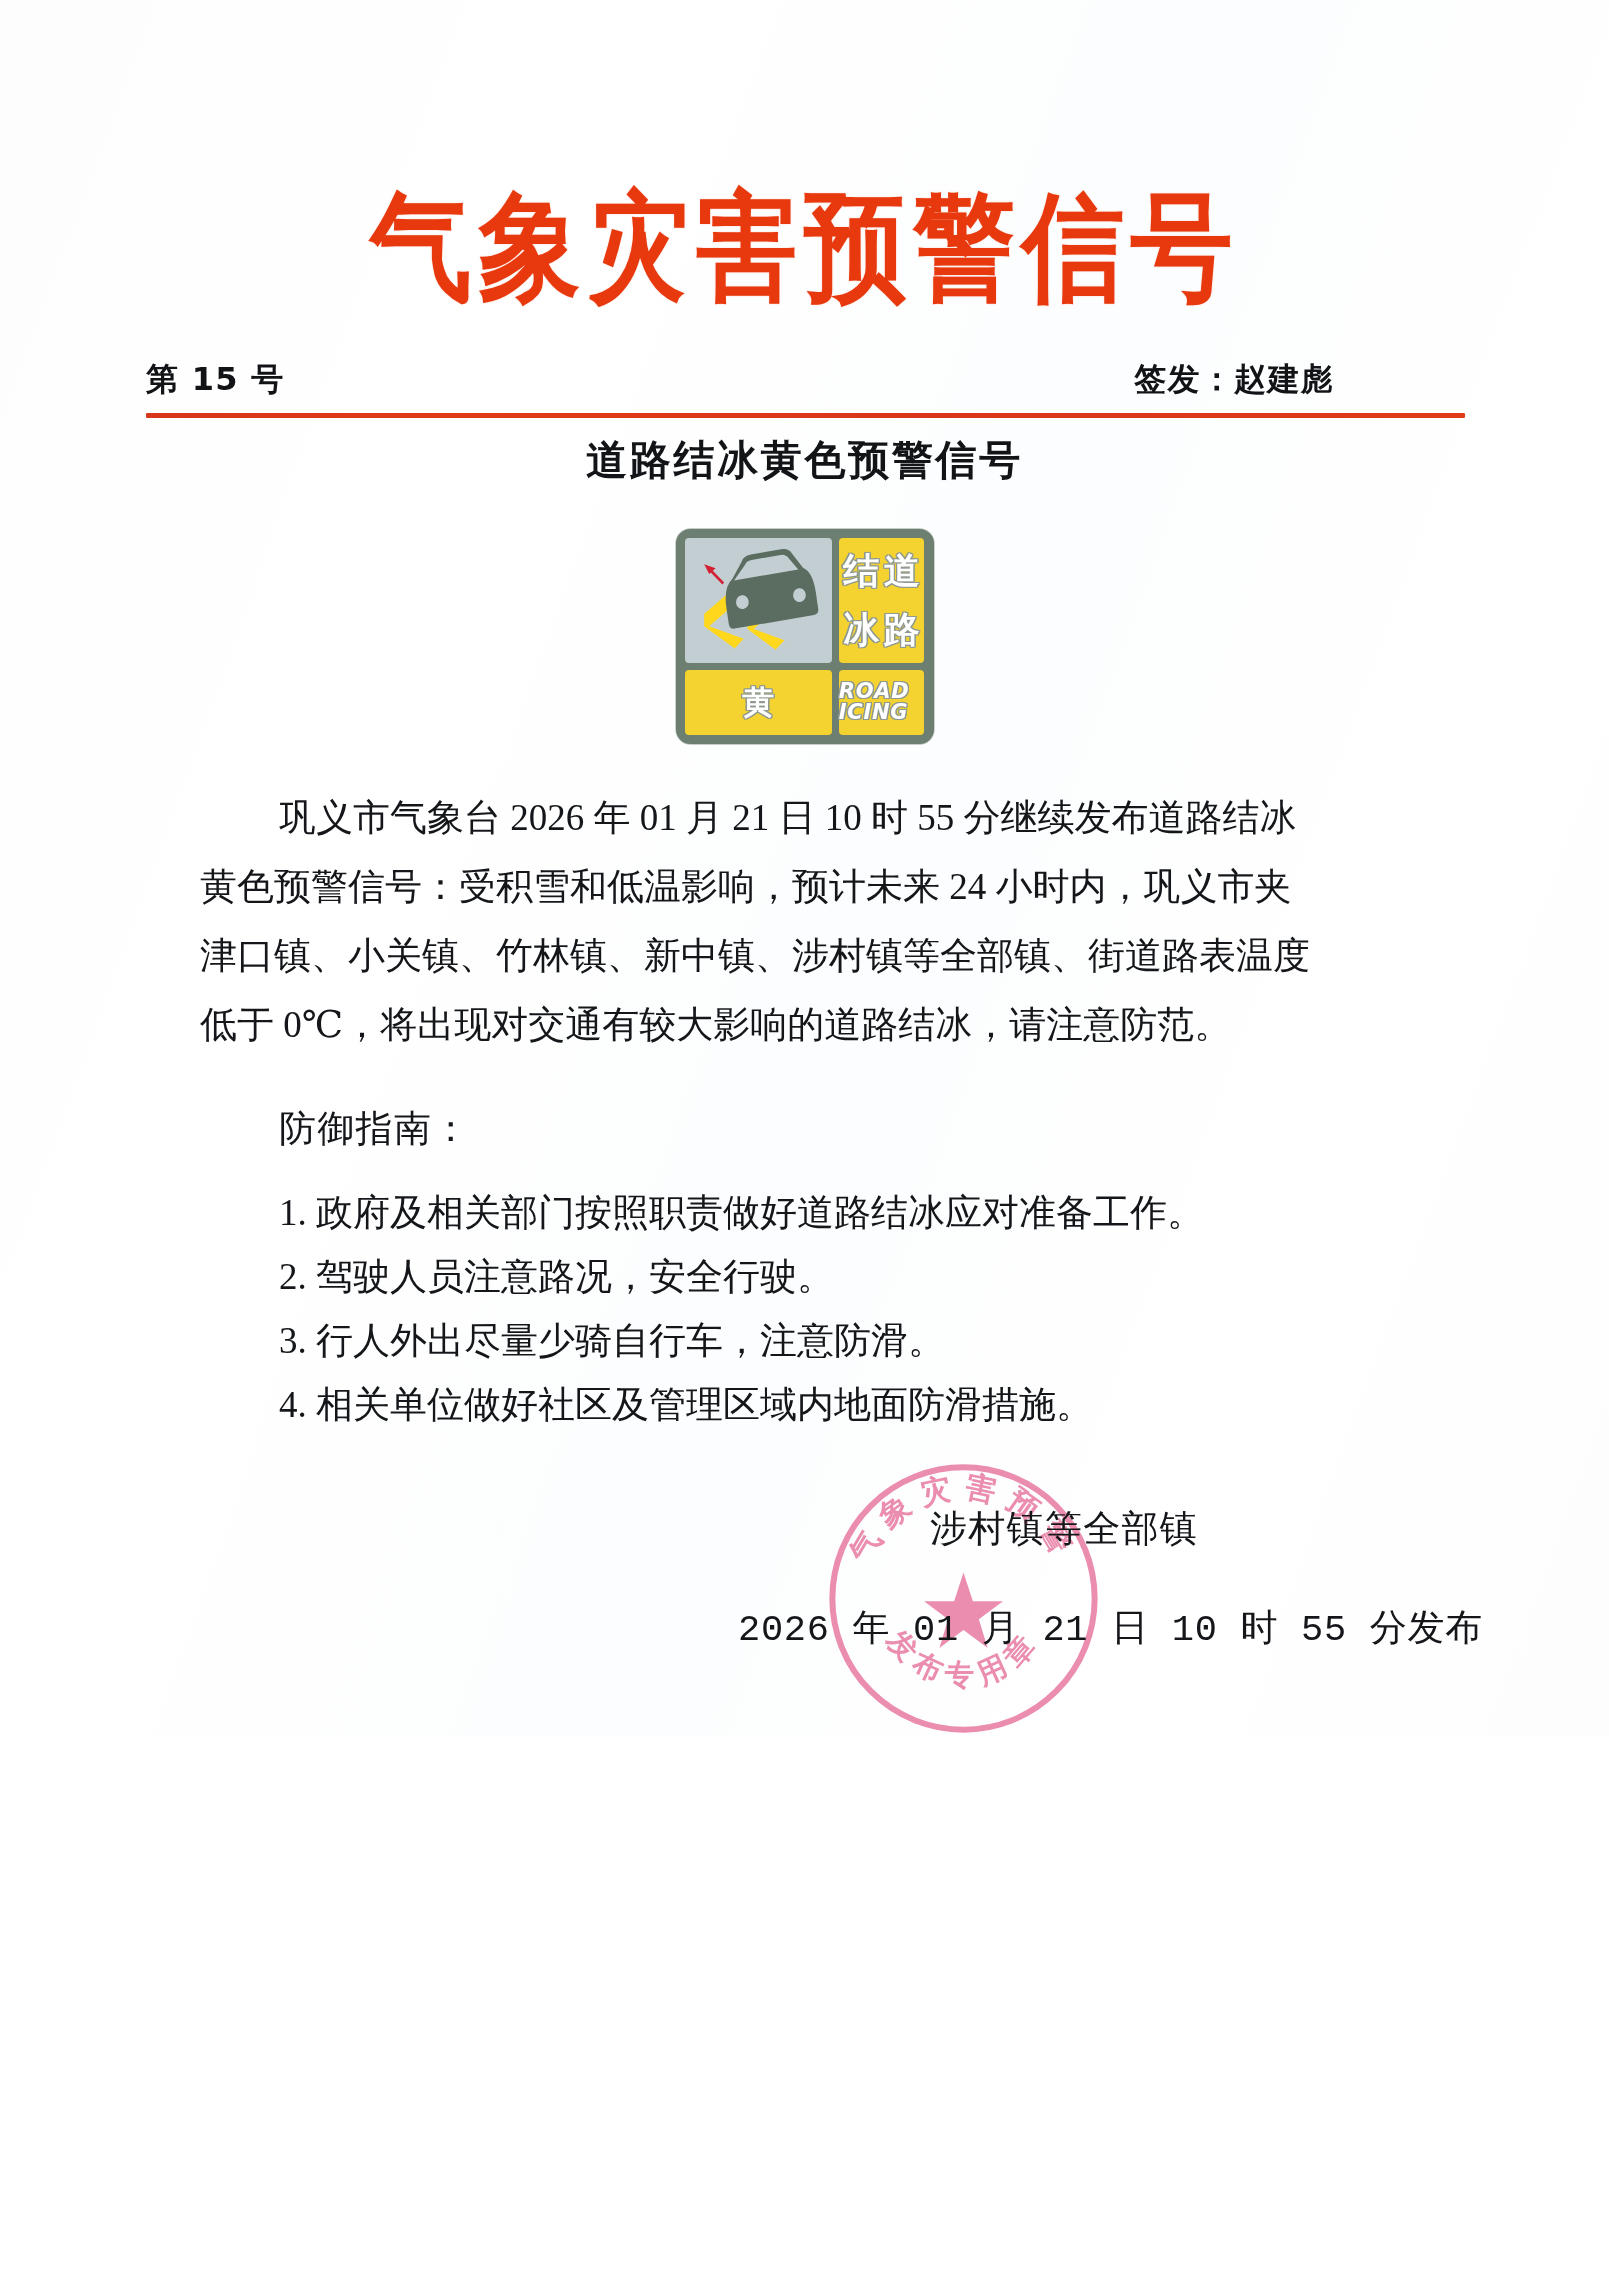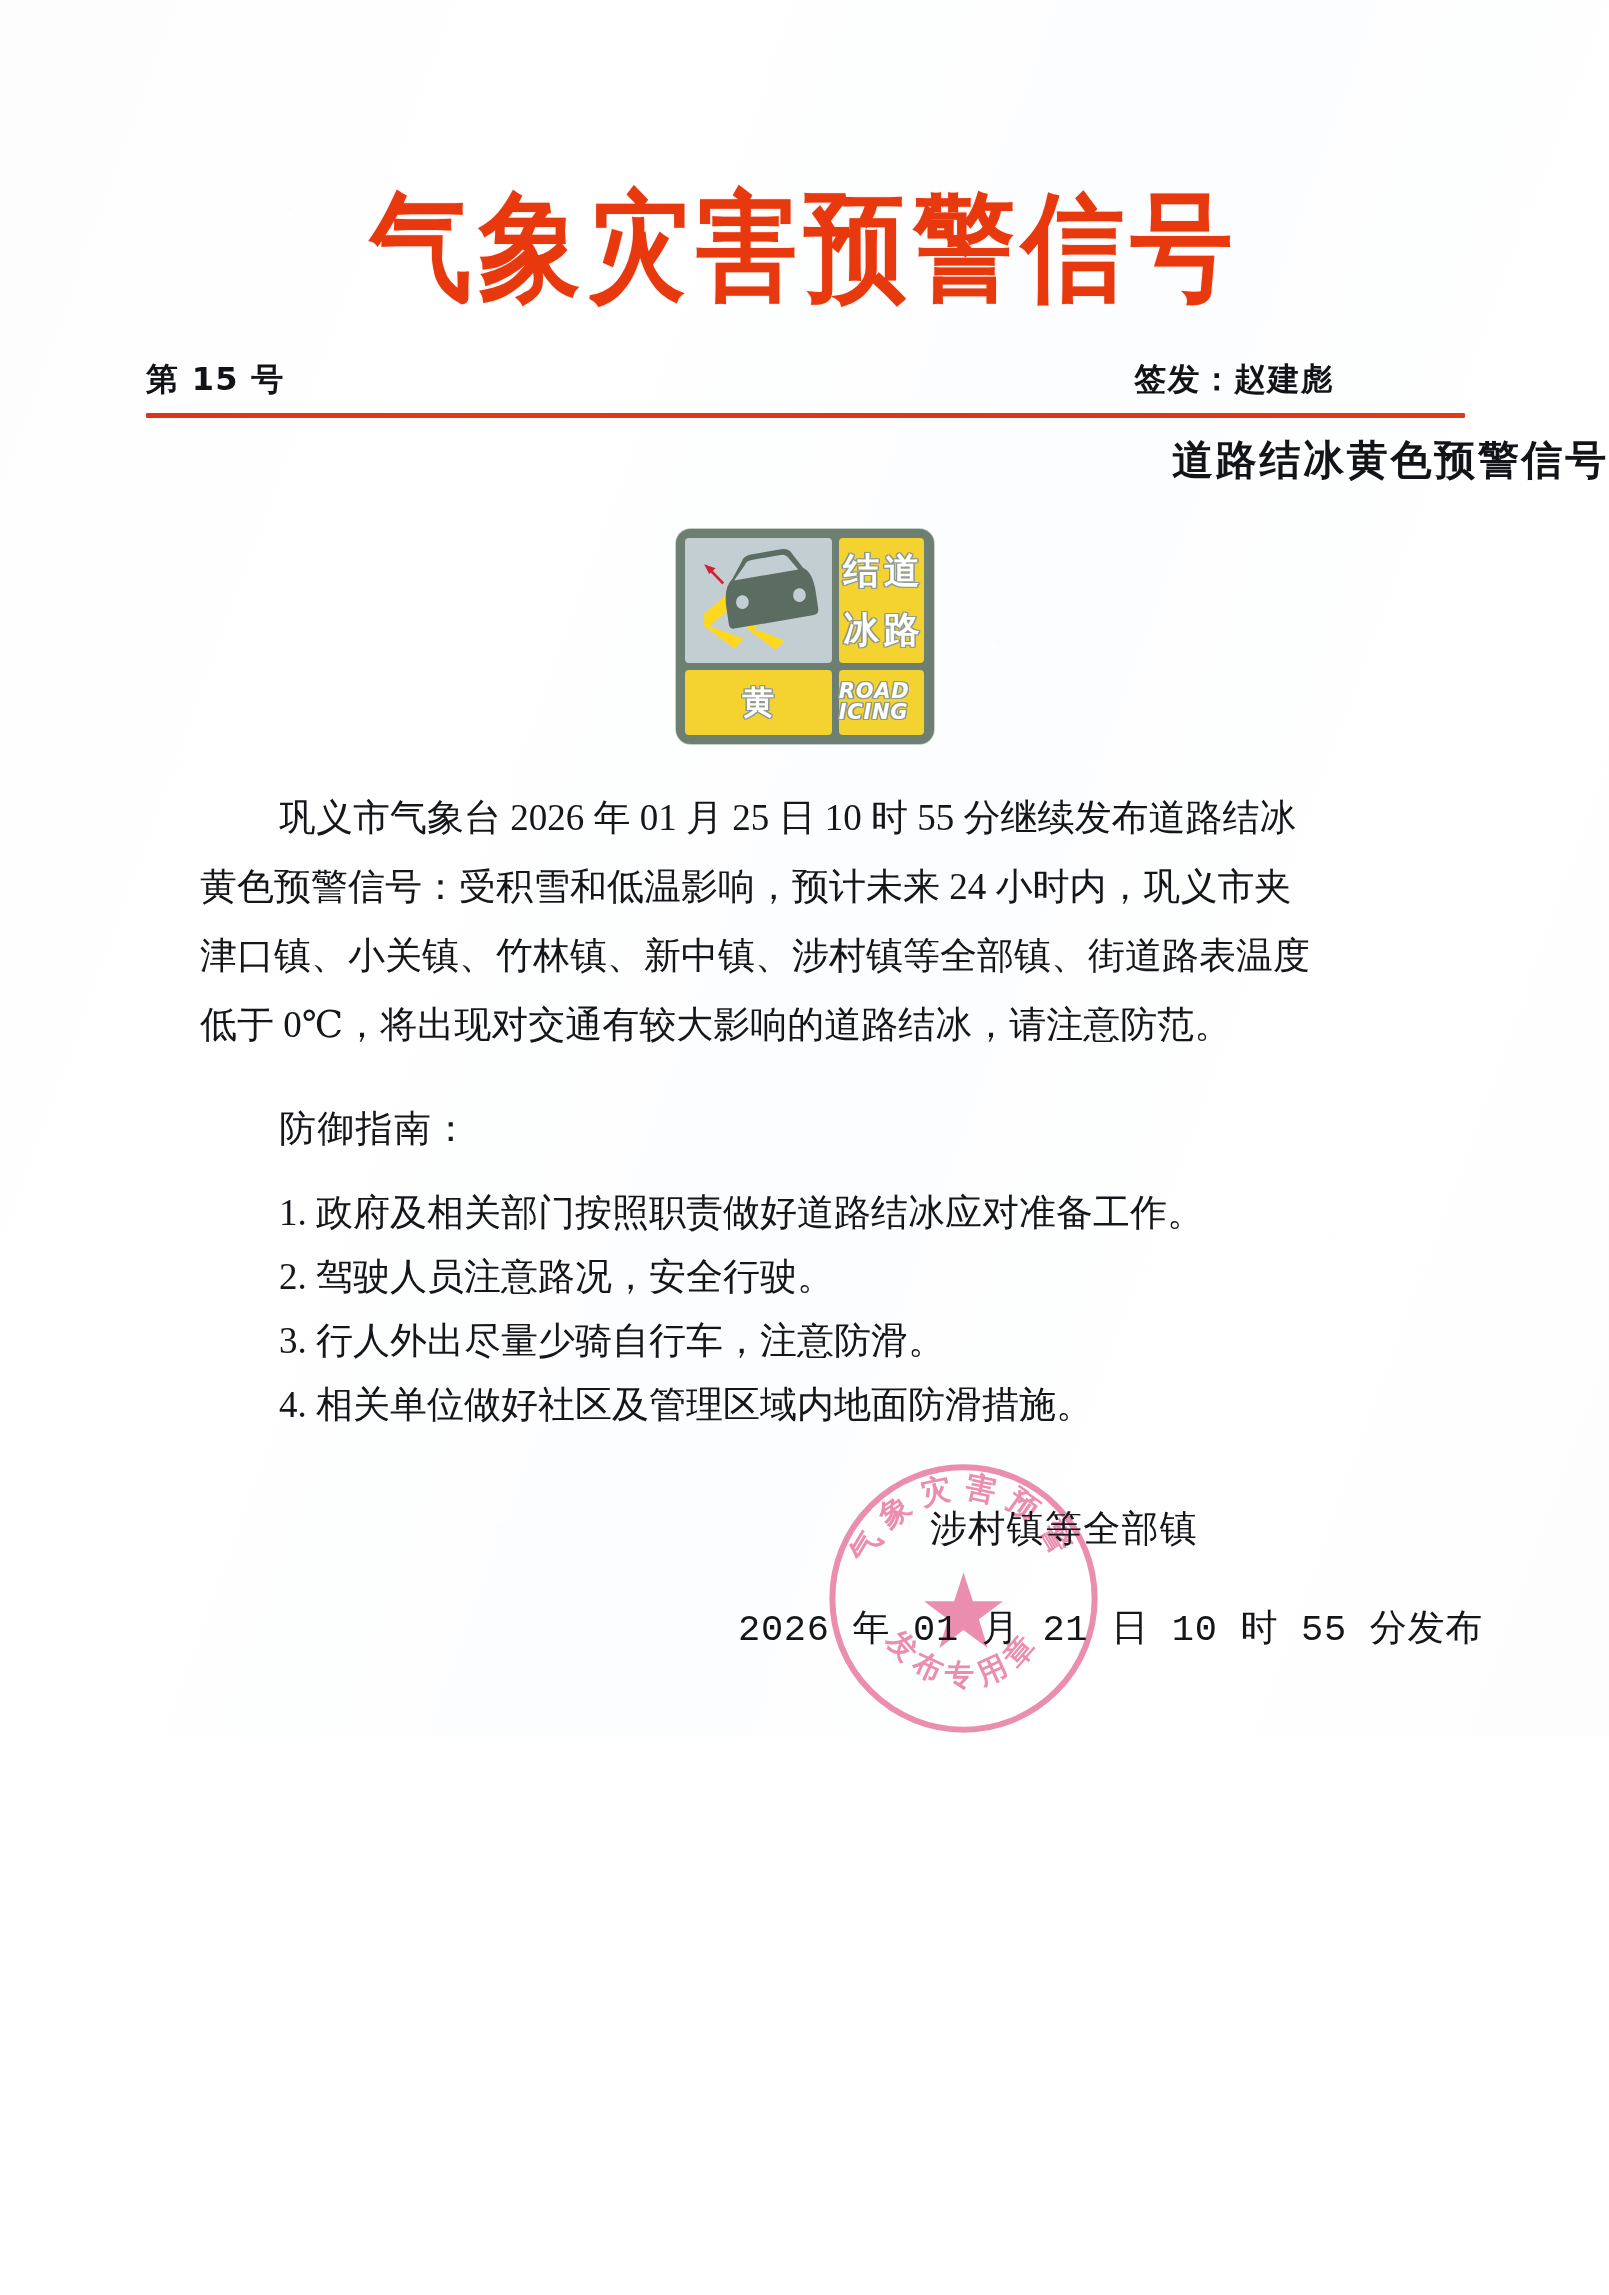--- a/index.html
+++ b/index.html
@@ -76,21 +76,21 @@
     background: linear-gradient(90deg, #d8361a 0%, #e23a17 25%, #d9361b 60%, #e03a18 100%);
     border-radius: 1.3px;
   }
 
   
   .subtitle {
     position: absolute;
     top: 433px;
     left: 0;
     width: 100%;
-    text-align: right;
+    text-align: center;
     font-family: "DejaVu Sans", "Liberation Sans", sans-serif;
     font-weight: 700;
     font-size: 41px;
     letter-spacing: 2.7px;
     color: #121418;
   }
 
   
   .icon-wrap {
     position: absolute;
@@ -294,21 +294,21 @@
       </div>
 
       <div class="wi-yellow wi-en">
         <span class="lbl">ROAD ICING</span>
       </div>
 
     </div>
   </div>
 
   <div class="body-text">
-    <p class="indent">巩义市气象台 2026 年 01 月 25 日 10 时 55 分继续发布道路结冰</p>
+    <p class="indent">巩义市气象台 2026 年 01 月 21 日 10 时 55 分继续发布道路结冰</p>
     <p>黄色预警信号：受积雪和低温影响，预计未来 24 小时内，巩义市夹</p>
     <p>津口镇、小关镇、竹林镇、新中镇、涉村镇等全部镇、街道路表温度</p>
     <p>低于 0℃，将出现对交通有较大影响的道路结冰，请注意防范。</p>
   </div>
 
   <div class="guide-head">防御指南：</div>
   <div class="guide-list">
     <div>1. 政府及相关部门按照职责做好道路结冰应对准备工作。</div>
     <div>2. 驾驶人员注意路况，安全行驶。</div>
     <div>3. 行人外出尽量少骑自行车，注意防滑。</div>

